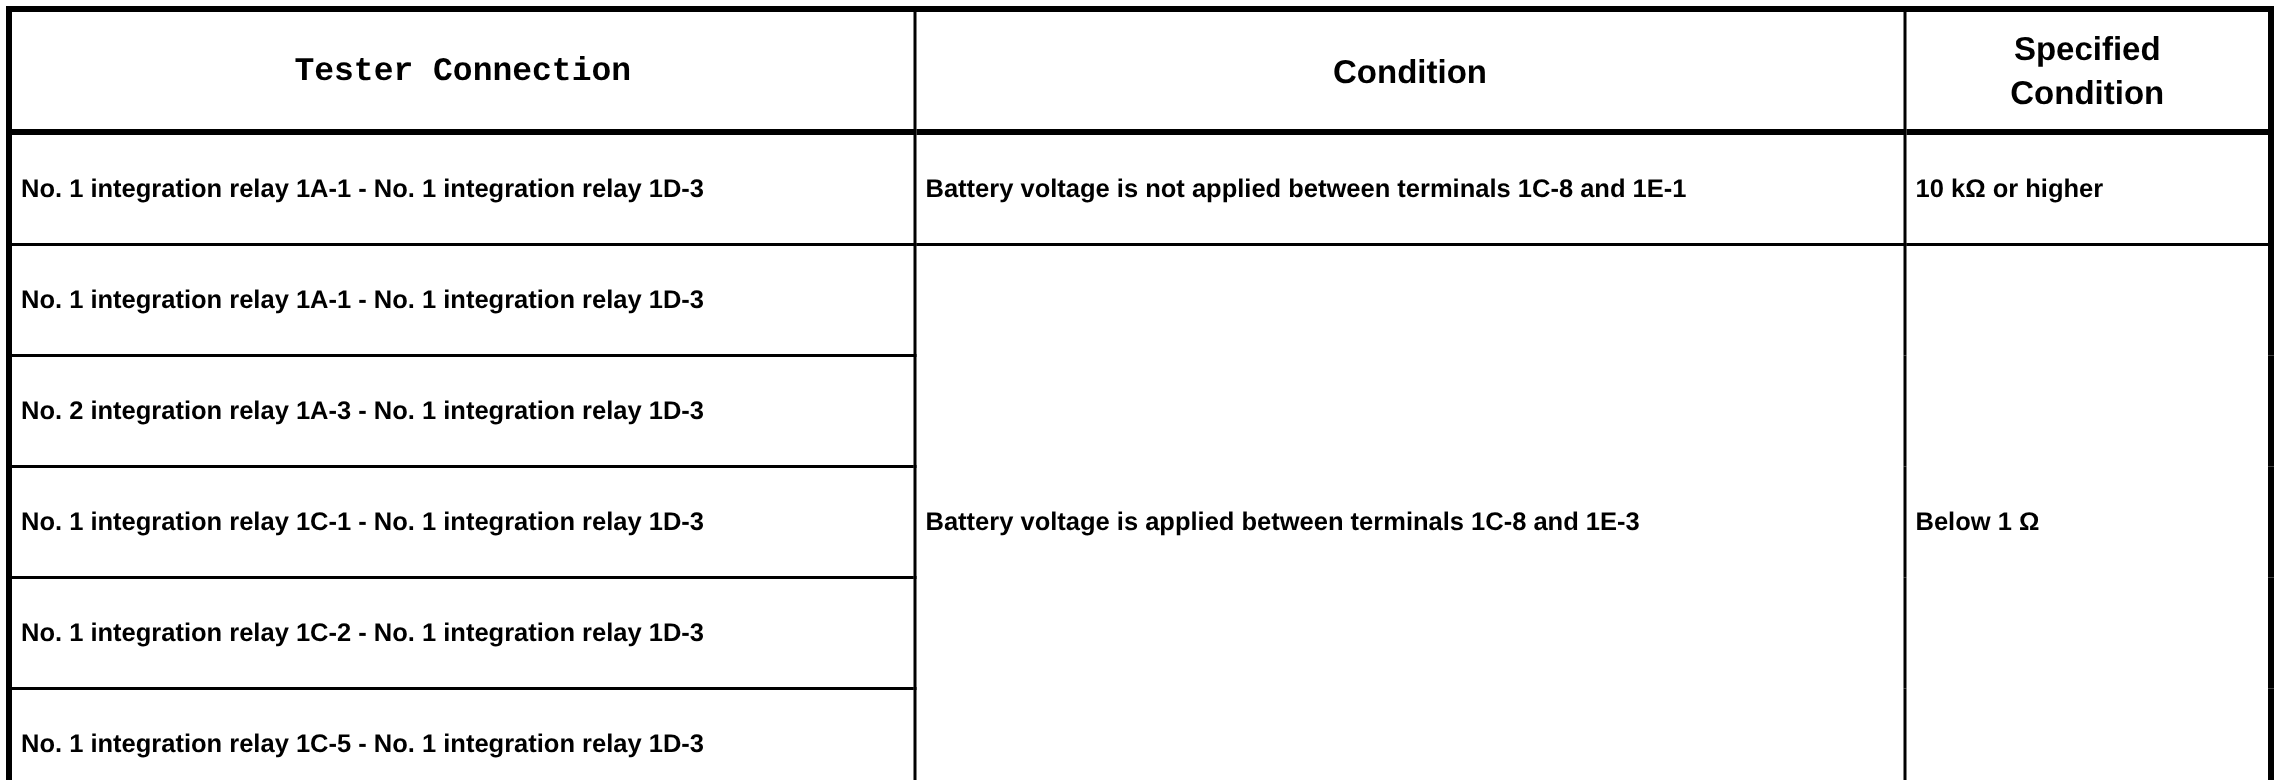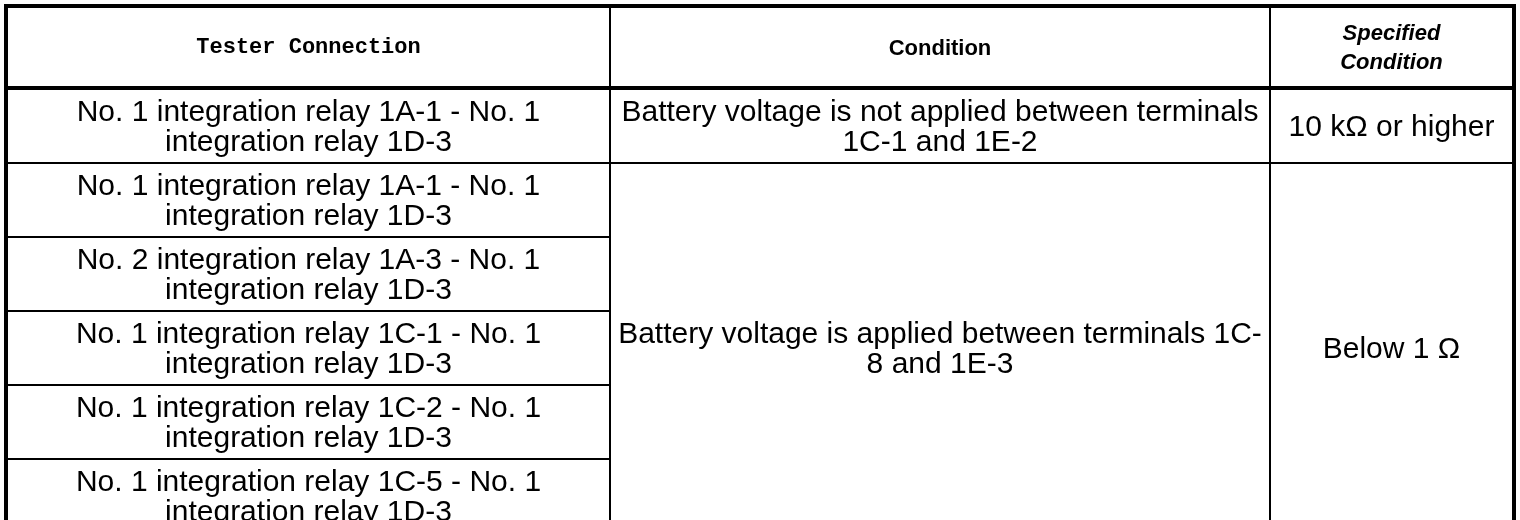--- a/index.html
+++ b/index.html
@@ -40,28 +40,29 @@
     border-top: 0;
     border-bottom: 4px solid #000000;
     text-align: center;
     font-weight: bold;
     font-size: 22px;
     line-height: 29px;
     height: 74px;
     padding: 2px 6px;
   }
   .spec-table thead th:first-child { border-left: 0; font-family: Liberation Mono, monospace; }
-  .spec-table thead th:last-child  { border-right: 0; font-style: italic; }
+  .spec-table thead th:last-child  { border-right: 0; }
 
   .spec-table tbody td {
-    font-size: 30px;
+    font-size: 17px;
     line-height: 30px;
-    text-align: center;
+    text-align: left;
     padding: 0 6px;
     height: 72px;
+    font-weight: bold;
   }
   .spec-table tbody tr td:first-child { border-left: 0; }
   .spec-table tbody tr td:last-child  { border-right: 0; }
   .spec-table tbody tr:last-child td  { border-bottom: 0; }
 
   .cell-text {
     display: block;
     white-space: pre-line;
   }
   .hdr-text {
@@ -92,21 +93,21 @@
       </th>
     </tr>
   </thead>
   <tbody>
 
     <tr>
       <td>
         <span class="cell-text">No. 1 integration relay 1A-1 - No. 1 integration relay 1D-3</span>
       </td>
       <td>
-        <span class="cell-text">Battery voltage is not applied between terminals 1C-1 and 1E-2</span>
+        <span class="cell-text">Battery voltage is not applied between terminals 1C-8 and 1E-1</span>
       </td>
       <td>
         <span class="cell-text">10 kΩ or higher</span>
       </td>
     </tr>
 
     <tr>
       <td>
         <span class="cell-text">No. 1 integration relay 1A-1 - No. 1 integration relay 1D-3</span>
       </td>

